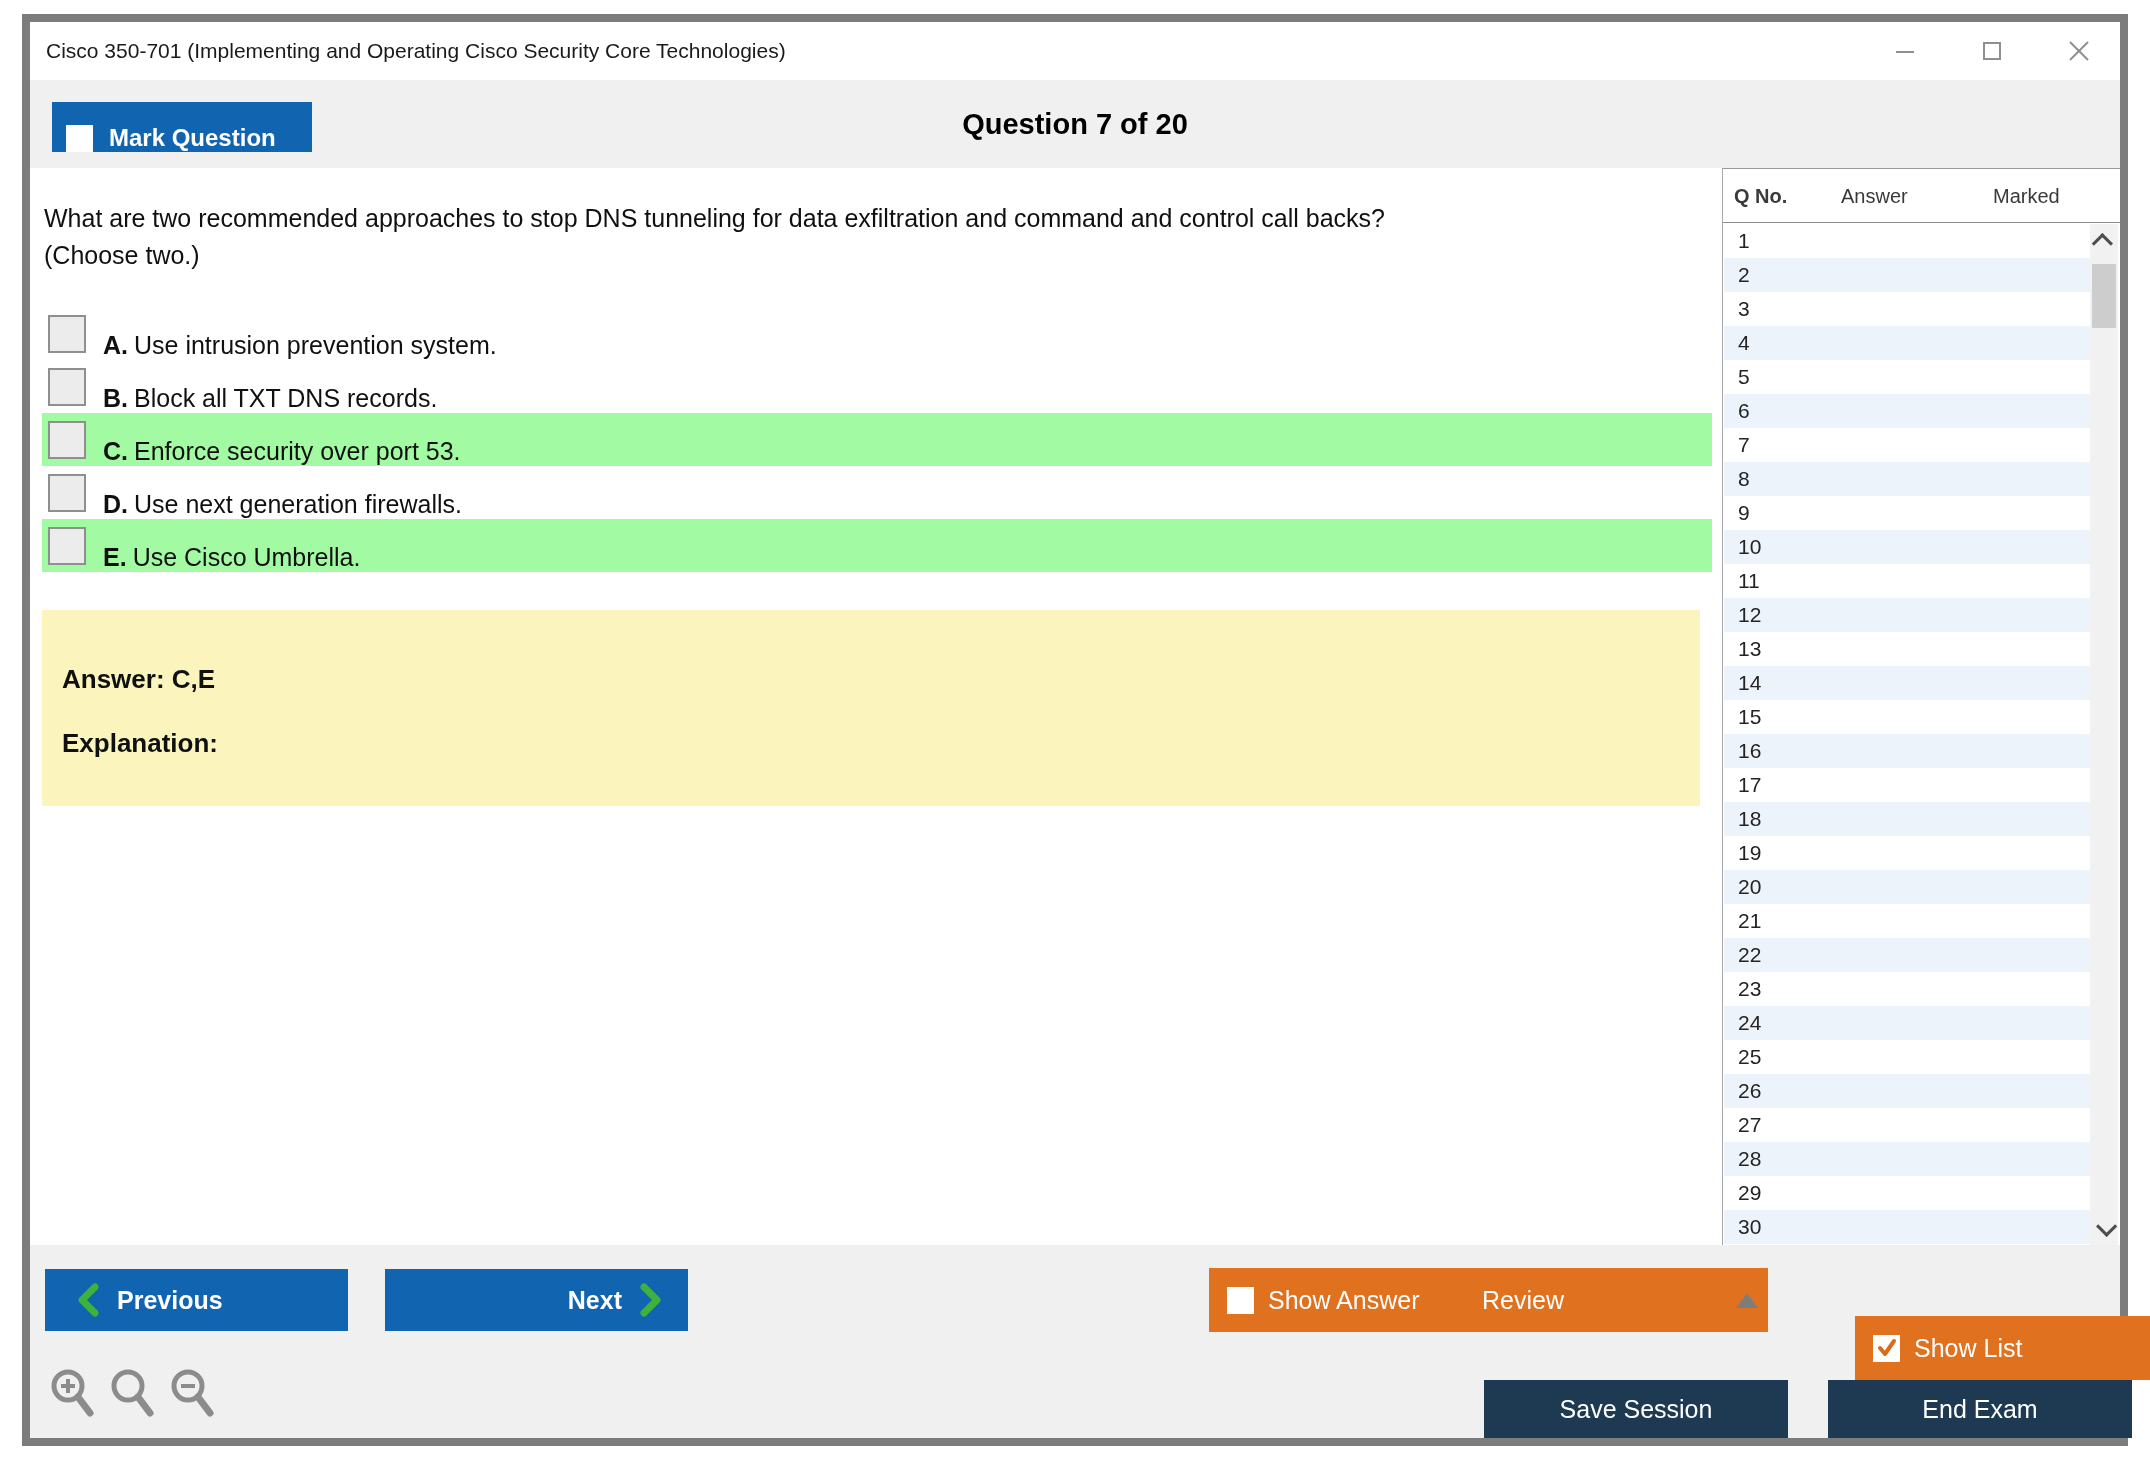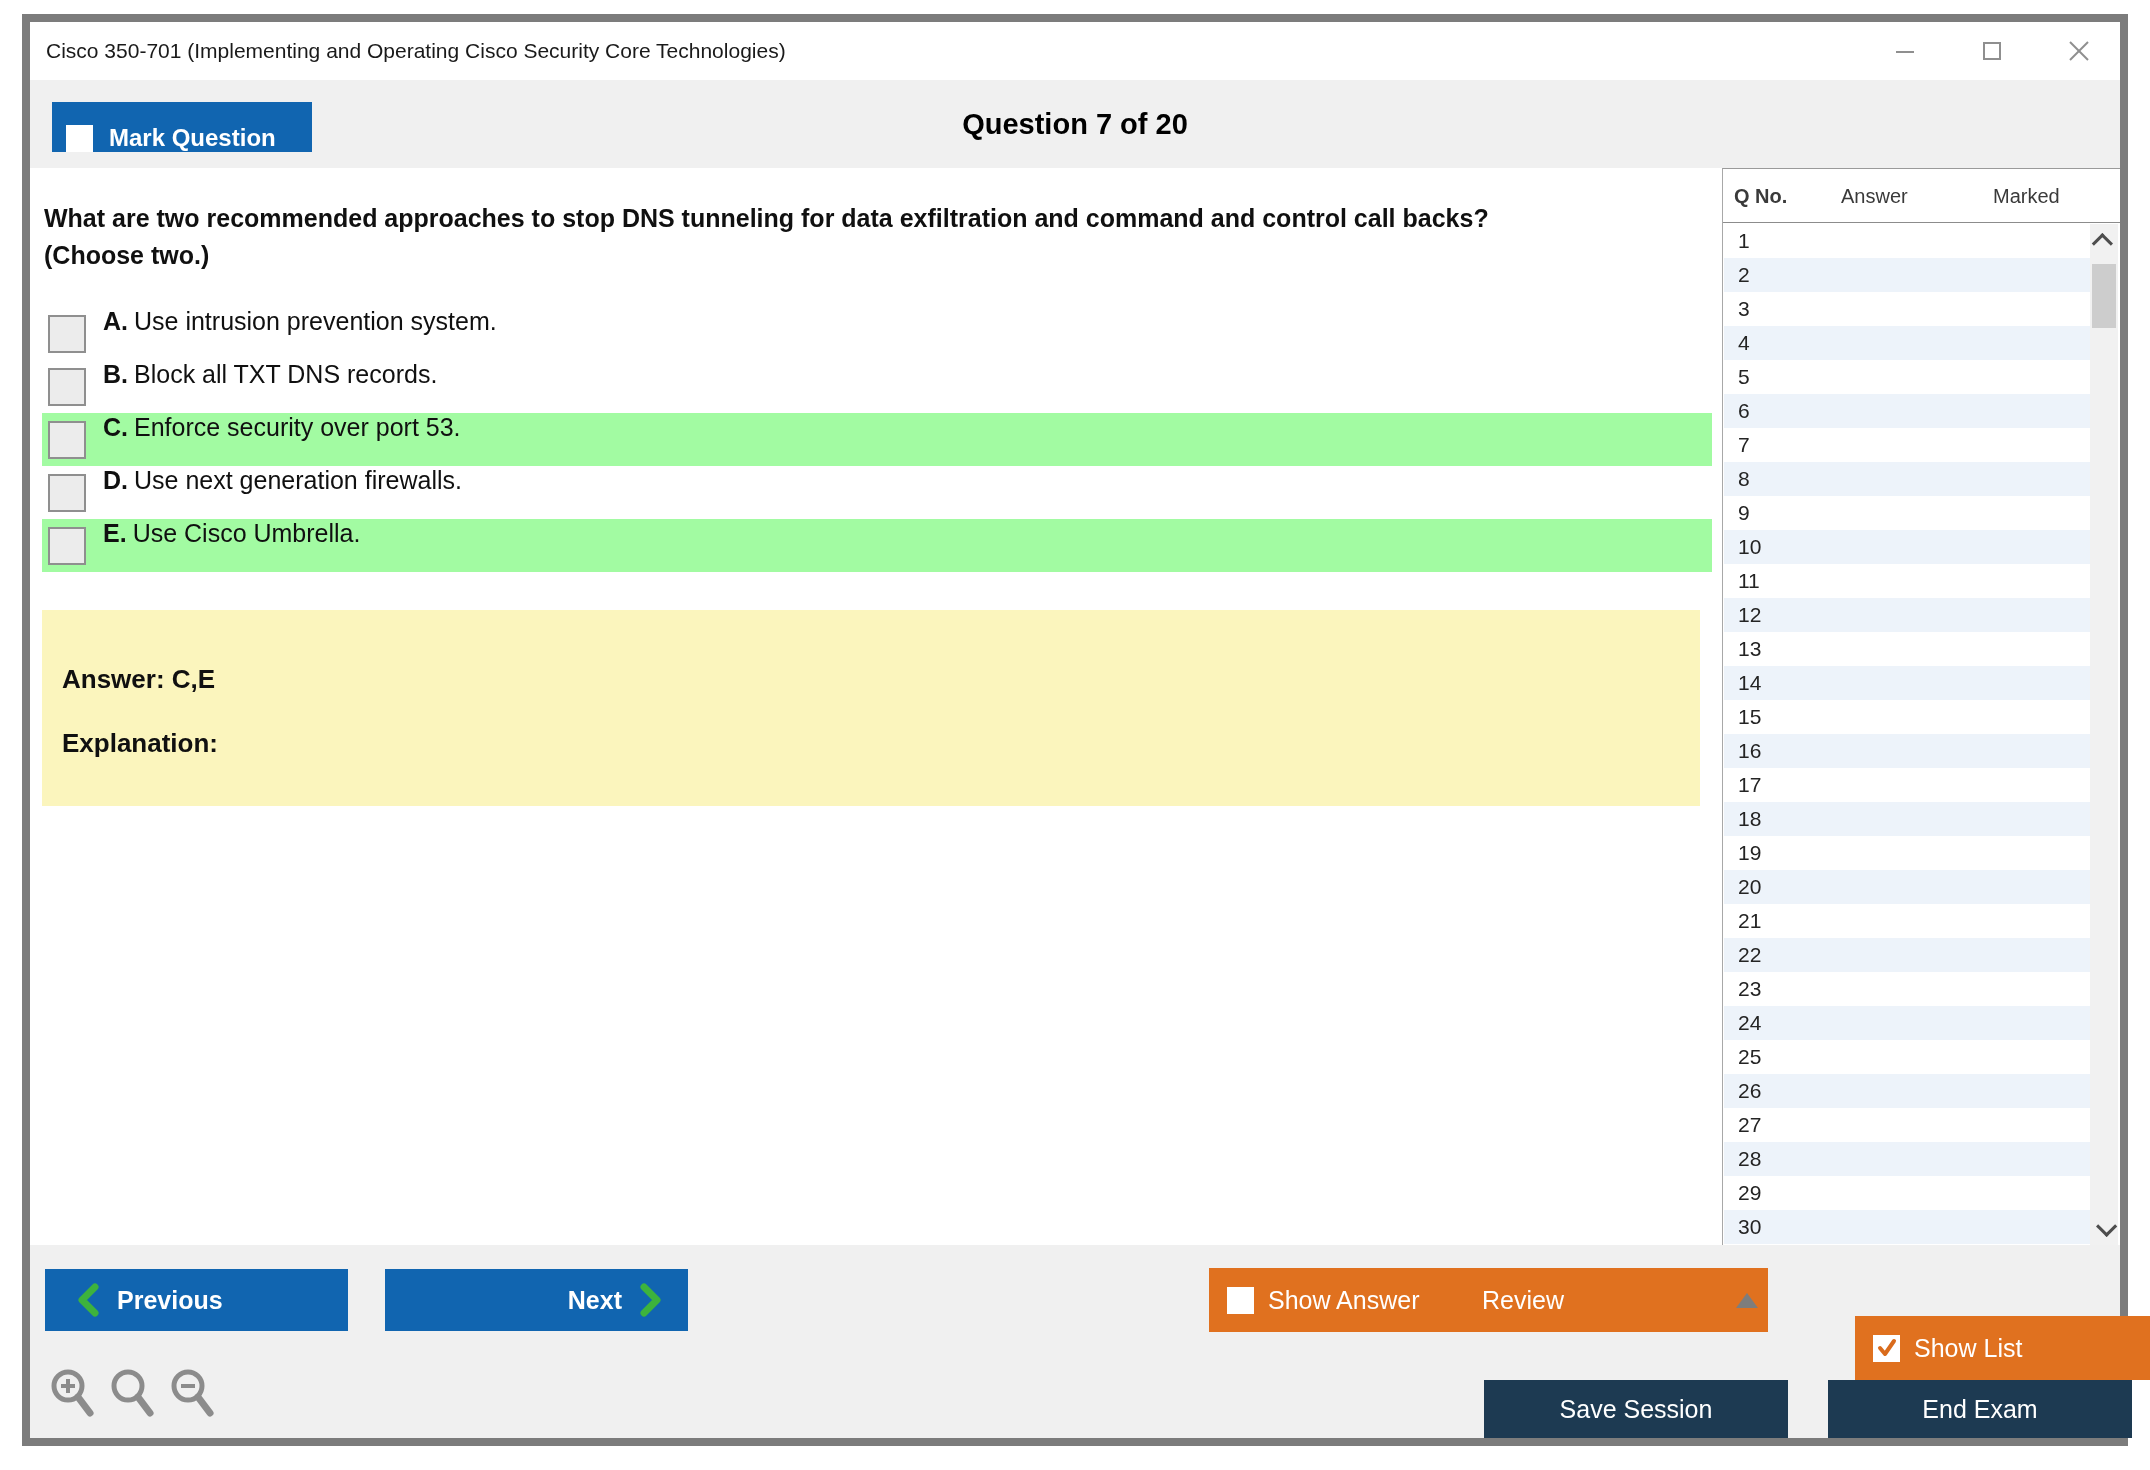--- a/index.html
+++ b/index.html
@@ -17,23 +17,23 @@
   
   .headerband{position:absolute;left:0;top:58px;width:100%;height:88px;background:var(--band_gray,#f0f0f0);}
   .mark-btn{position:absolute;left:22px;top:22px;width:260px;height:50px;background:var(--blue,#1165b0);
             display:flex;align-items:flex-end;gap:16px;padding-left:14px;box-sizing:border-box;cursor:default;}
   .mark-cb{width:27px;height:27px;background:#fff;flex:0 0 auto;}
   .mark-label{color:#fff;font-weight:bold;font-size:24px;}
   .qcounter{position:absolute;left:0;top:0;width:100%;height:88px;line-height:88px;text-align:center;
             font-size:29px;font-weight:bold;color:#000;}
 
   
-  .question{position:absolute;left:14px;top:178px;width:1640px;font-size:25px;color:#101010;line-height:37px;font-weight:bold;}
+  .question{position:absolute;left:14px;top:178px;width:1640px;font-size:25px;color:#101010;line-height:37px;}
   .options{position:absolute;left:0;top:285px;width:1670px;}
-  .option{position:relative;height:53px;width:1670px;margin-left:12px;display:flex;align-items:flex-start;}
+  .option{position:relative;height:53px;width:1670px;margin-left:12px;display:flex;align-items:flex-end;}
   .option.highlighted{background:var(--green_highlight,#a2fba2);}
   .opt-cb{position:absolute;left:6px;top:8px;width:34px;height:34px;background:#ececec;border:2px solid #8f8f8f;}
   .opt-text{margin-left:61px;font-size:25px;color:#101010;}
   .opt-text b{margin-right:6px;}
 
   
   .answerbox{position:absolute;left:12px;top:588px;width:1658px;height:196px;background:var(--yellow_panel,#fbf5bd);}
   .answer-line{position:absolute;left:20px;font-size:26px;font-weight:bold;color:#101010;}
   .answer-line.l1{top:54px;}
   .answer-line.l2{top:118px;}

